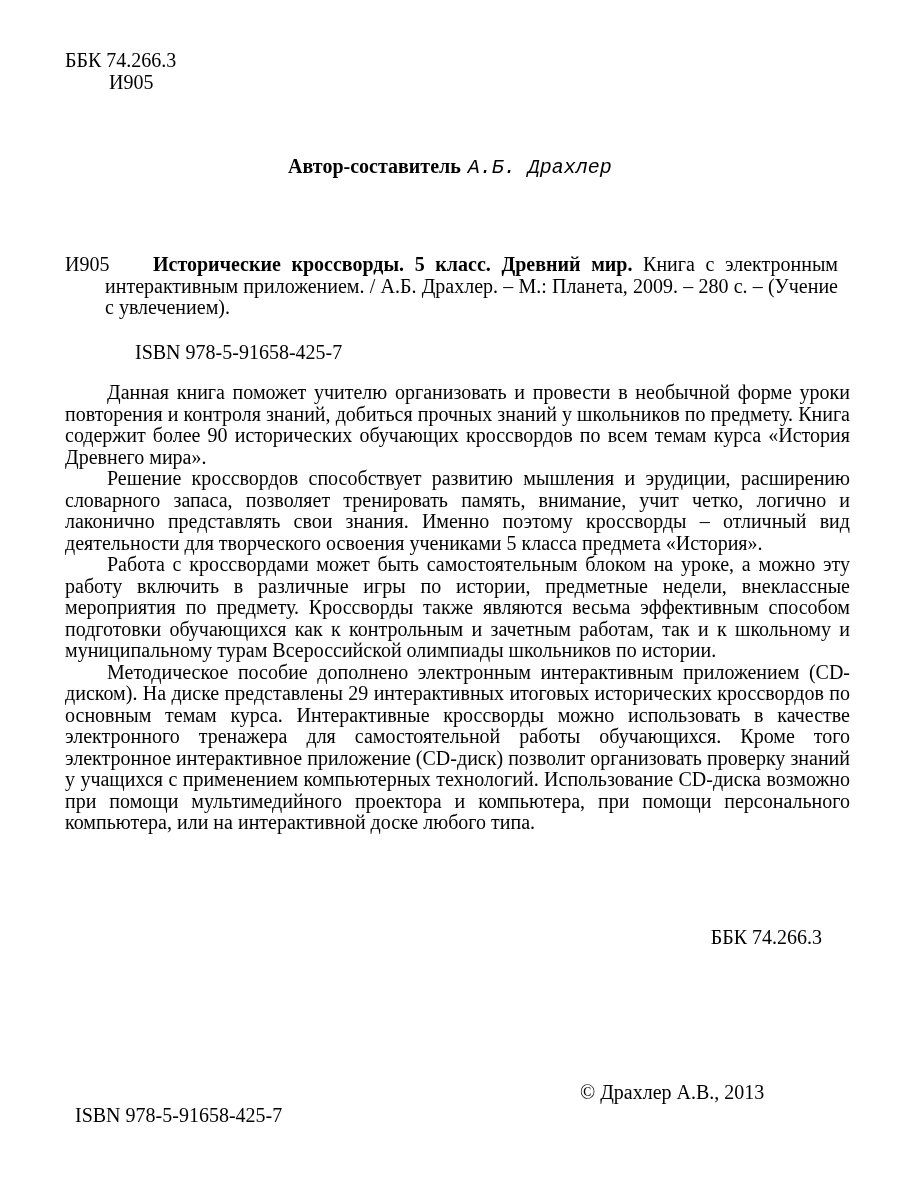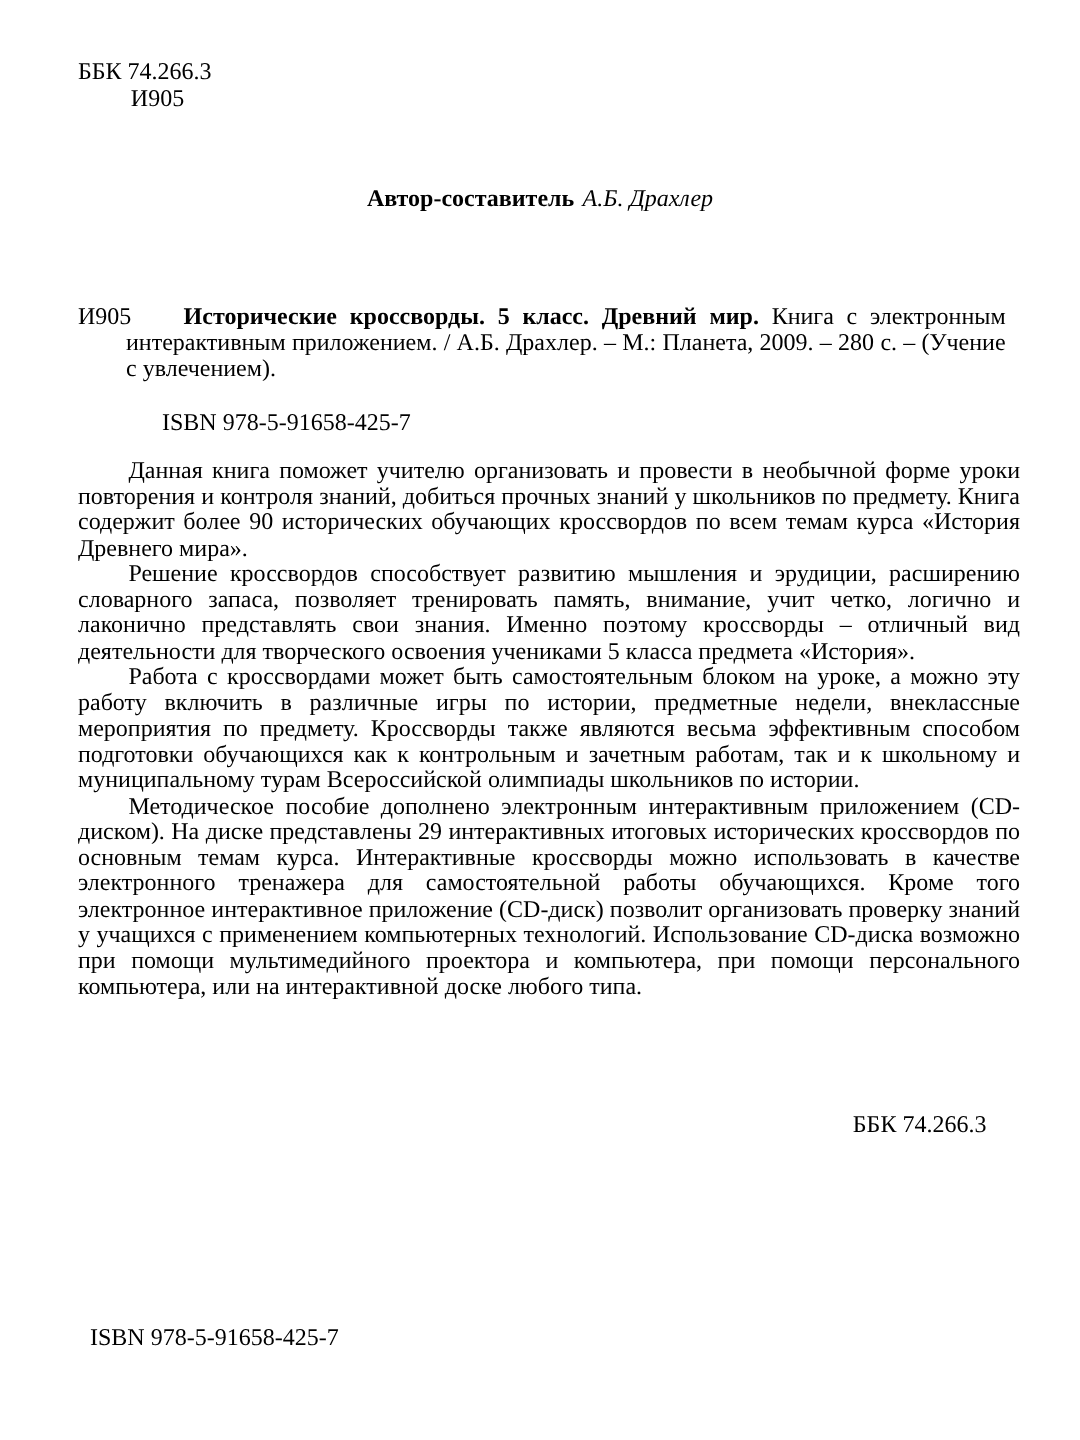--- a/index.html
+++ b/index.html
@@ -18,21 +18,21 @@
   .abs { position: absolute; }
 
   .bbk-top { left: 65px; top: 50px; }
   .bbk-top .code-line { padding-left: 44px; }
 
   .author-line {
     left: 0; right: 0; top: 156px;
     text-align: center;
   }
   .author-line .label { font-weight: bold; margin-right: 0.35em; font-family: Liberation Serif, serif; }
-  .author-line .name { font-style: italic; }
+  .author-line .name { font-style: italic; font-family: Liberation Mono, monospace; }
 
   .bib-entry {
     left: 65px; right: 62px; top: 254px;
     padding-left: 40px;
     text-align: justify;
     text-indent: 48px;
     hyphens: auto;
   }
   .bib-entry .catalog-code {
     position: absolute;
@@ -82,15 +82,16 @@
     <p>Решение кроссвордов способствует развитию мышления и эрудиции, расширению словарного запаса, позволяет тренировать память, внимание, учит четко, логично и лаконично представлять свои знания. Именно поэтому кроссворды – отличный вид деятельности для творческого освоения учениками 5 класса предмета «История».</p>
     <p>Работа с кроссвордами может быть самостоятельным блоком на уроке, а можно эту работу включить в различные игры по истории, предметные недели, внеклассные мероприятия по предмету. Кроссворды также являются весьма эффективным способом подготовки обучающихся как к контрольным и зачетным работам, так и к школьному и муниципальному турам Всероссийской олимпиады школьников по истории.</p>
     <p>Методическое пособие дополнено электронным интерактивным приложением (CD-диском). На диске представлены 29 интерактивных итоговых исторических кроссвордов по основным темам курса. Интерактивные кроссворды можно использовать в качестве электронного тренажера для самостоятельной работы обучающихся. Кроме того электронное интерактивное приложение (CD-диск) позволит организовать проверку знаний у учащихся с применением компьютерных технологий. Использование CD-диска возможно при помощи мультимедийного проектора и компьютера, при помощи персонального компьютера, или на интерактивной доске любого типа.</p>
   </div>
 
   <div class="abs bbk-bottom">ББК 74.266.3</div>
 
   <div class="abs isbn-bottom">ISBN 978-5-91658-425-7</div>
 
   <div class="abs copyright-block">
+    <div>© Драхлер А.В., 2013</div>
   </div>
 
 </div>
 
 </body></html>

